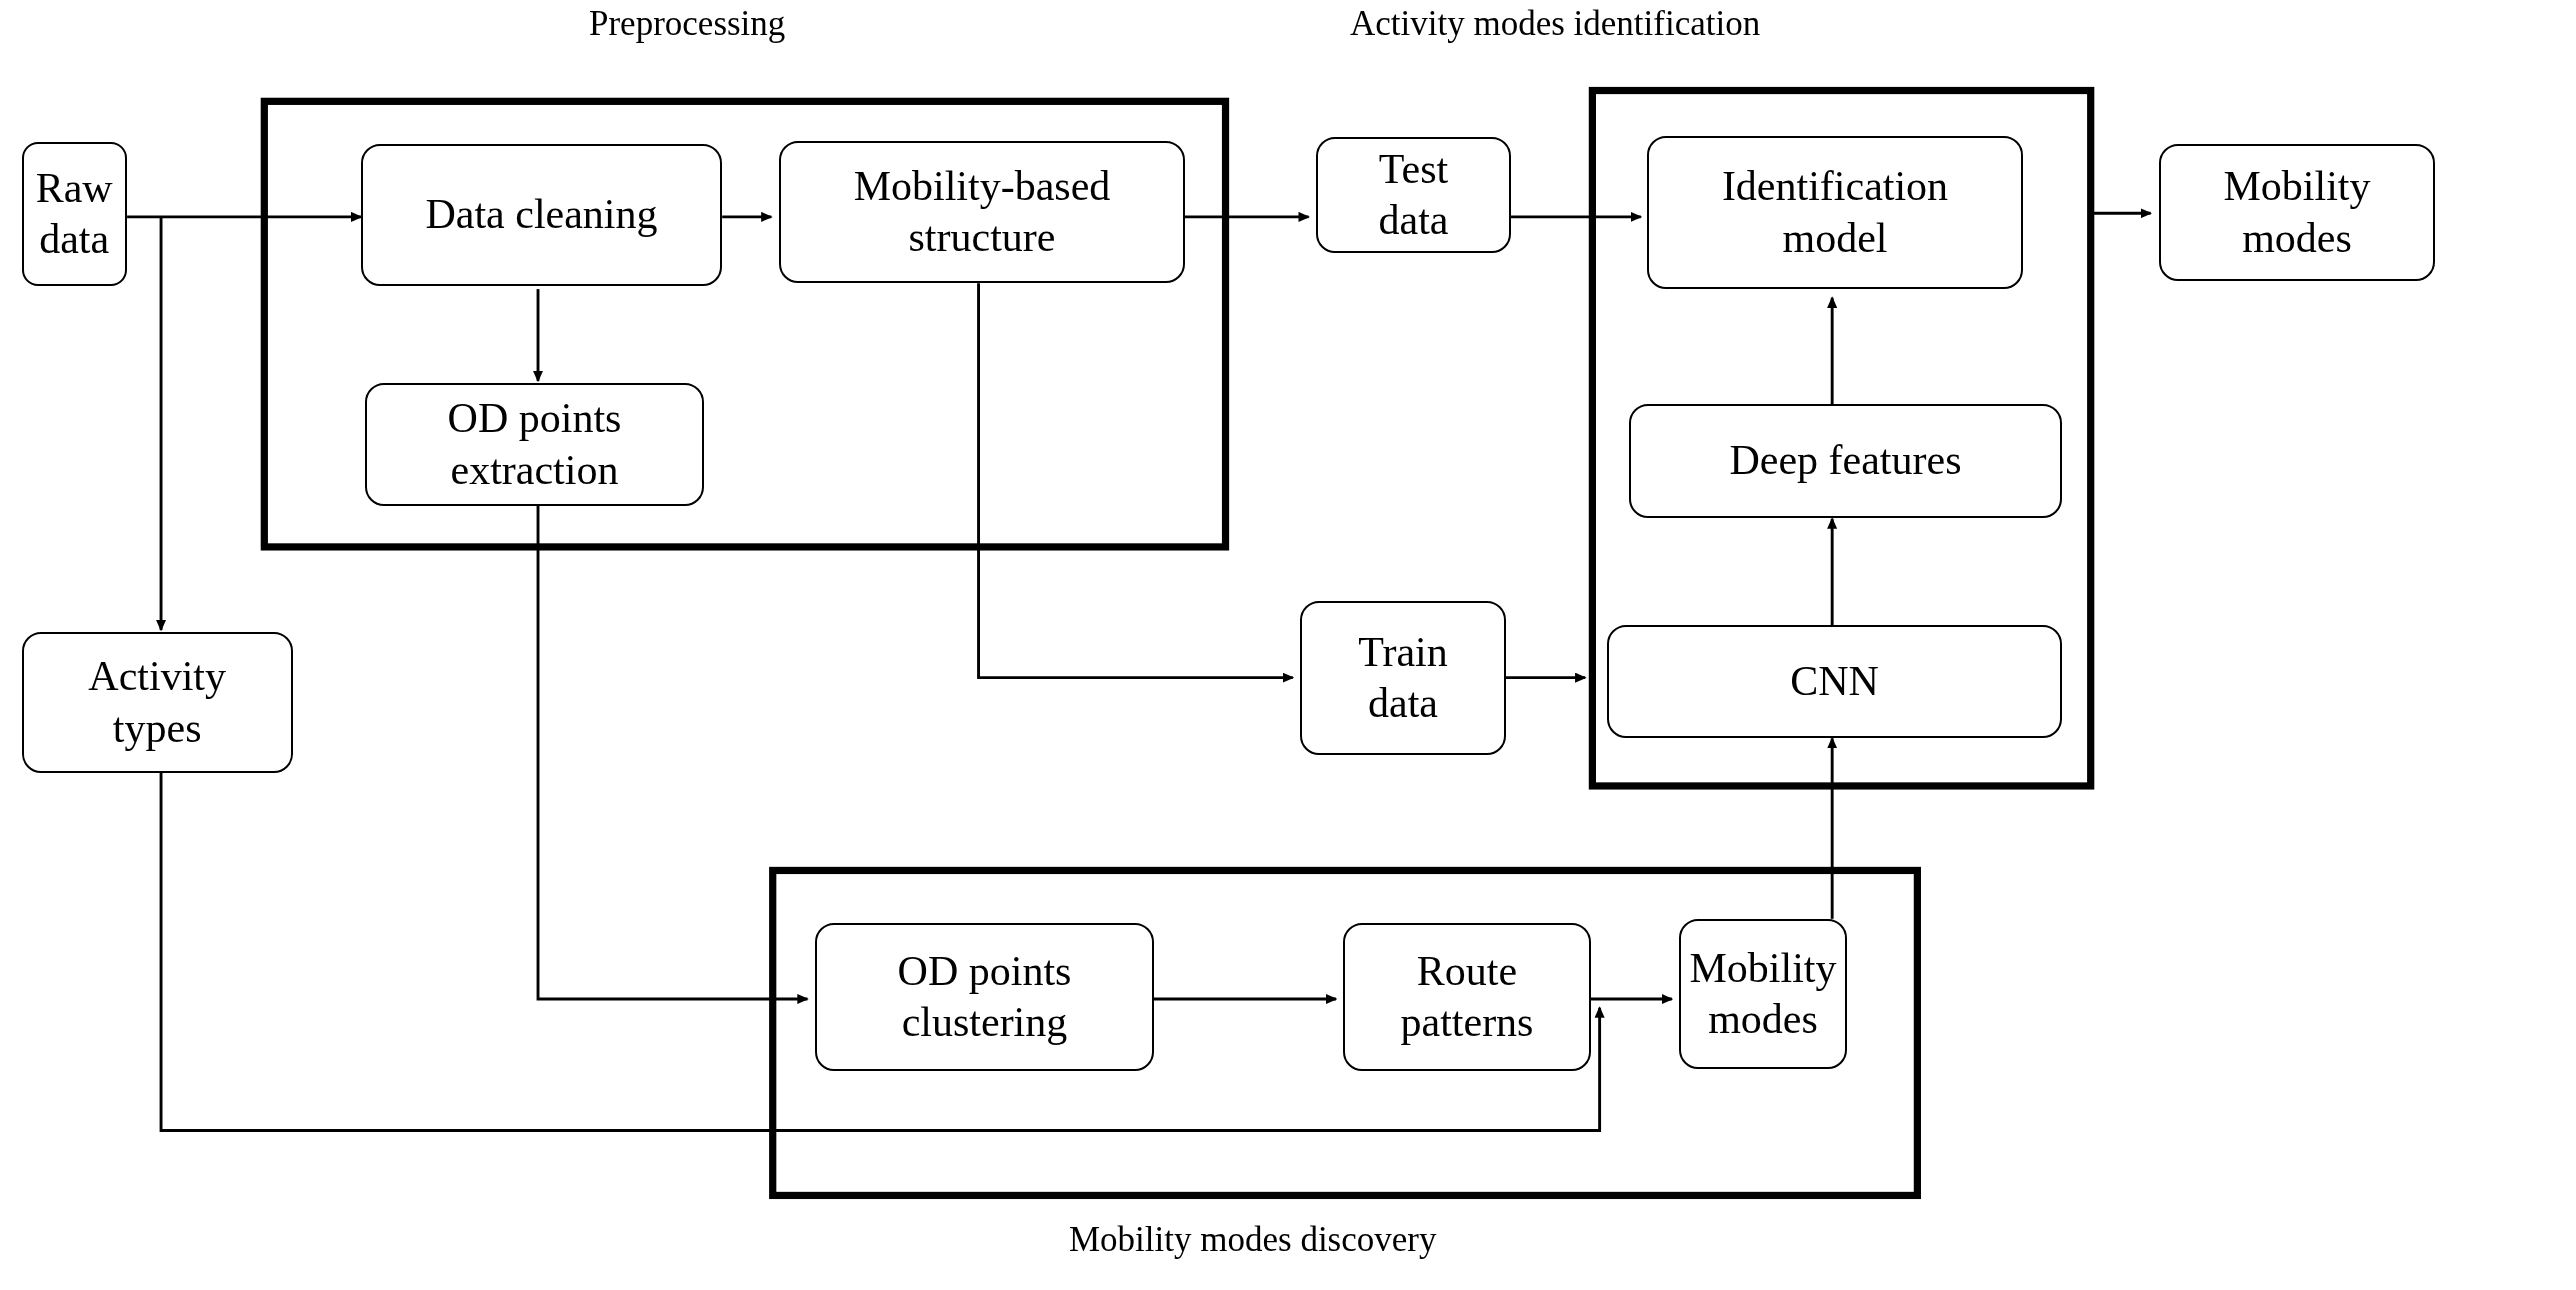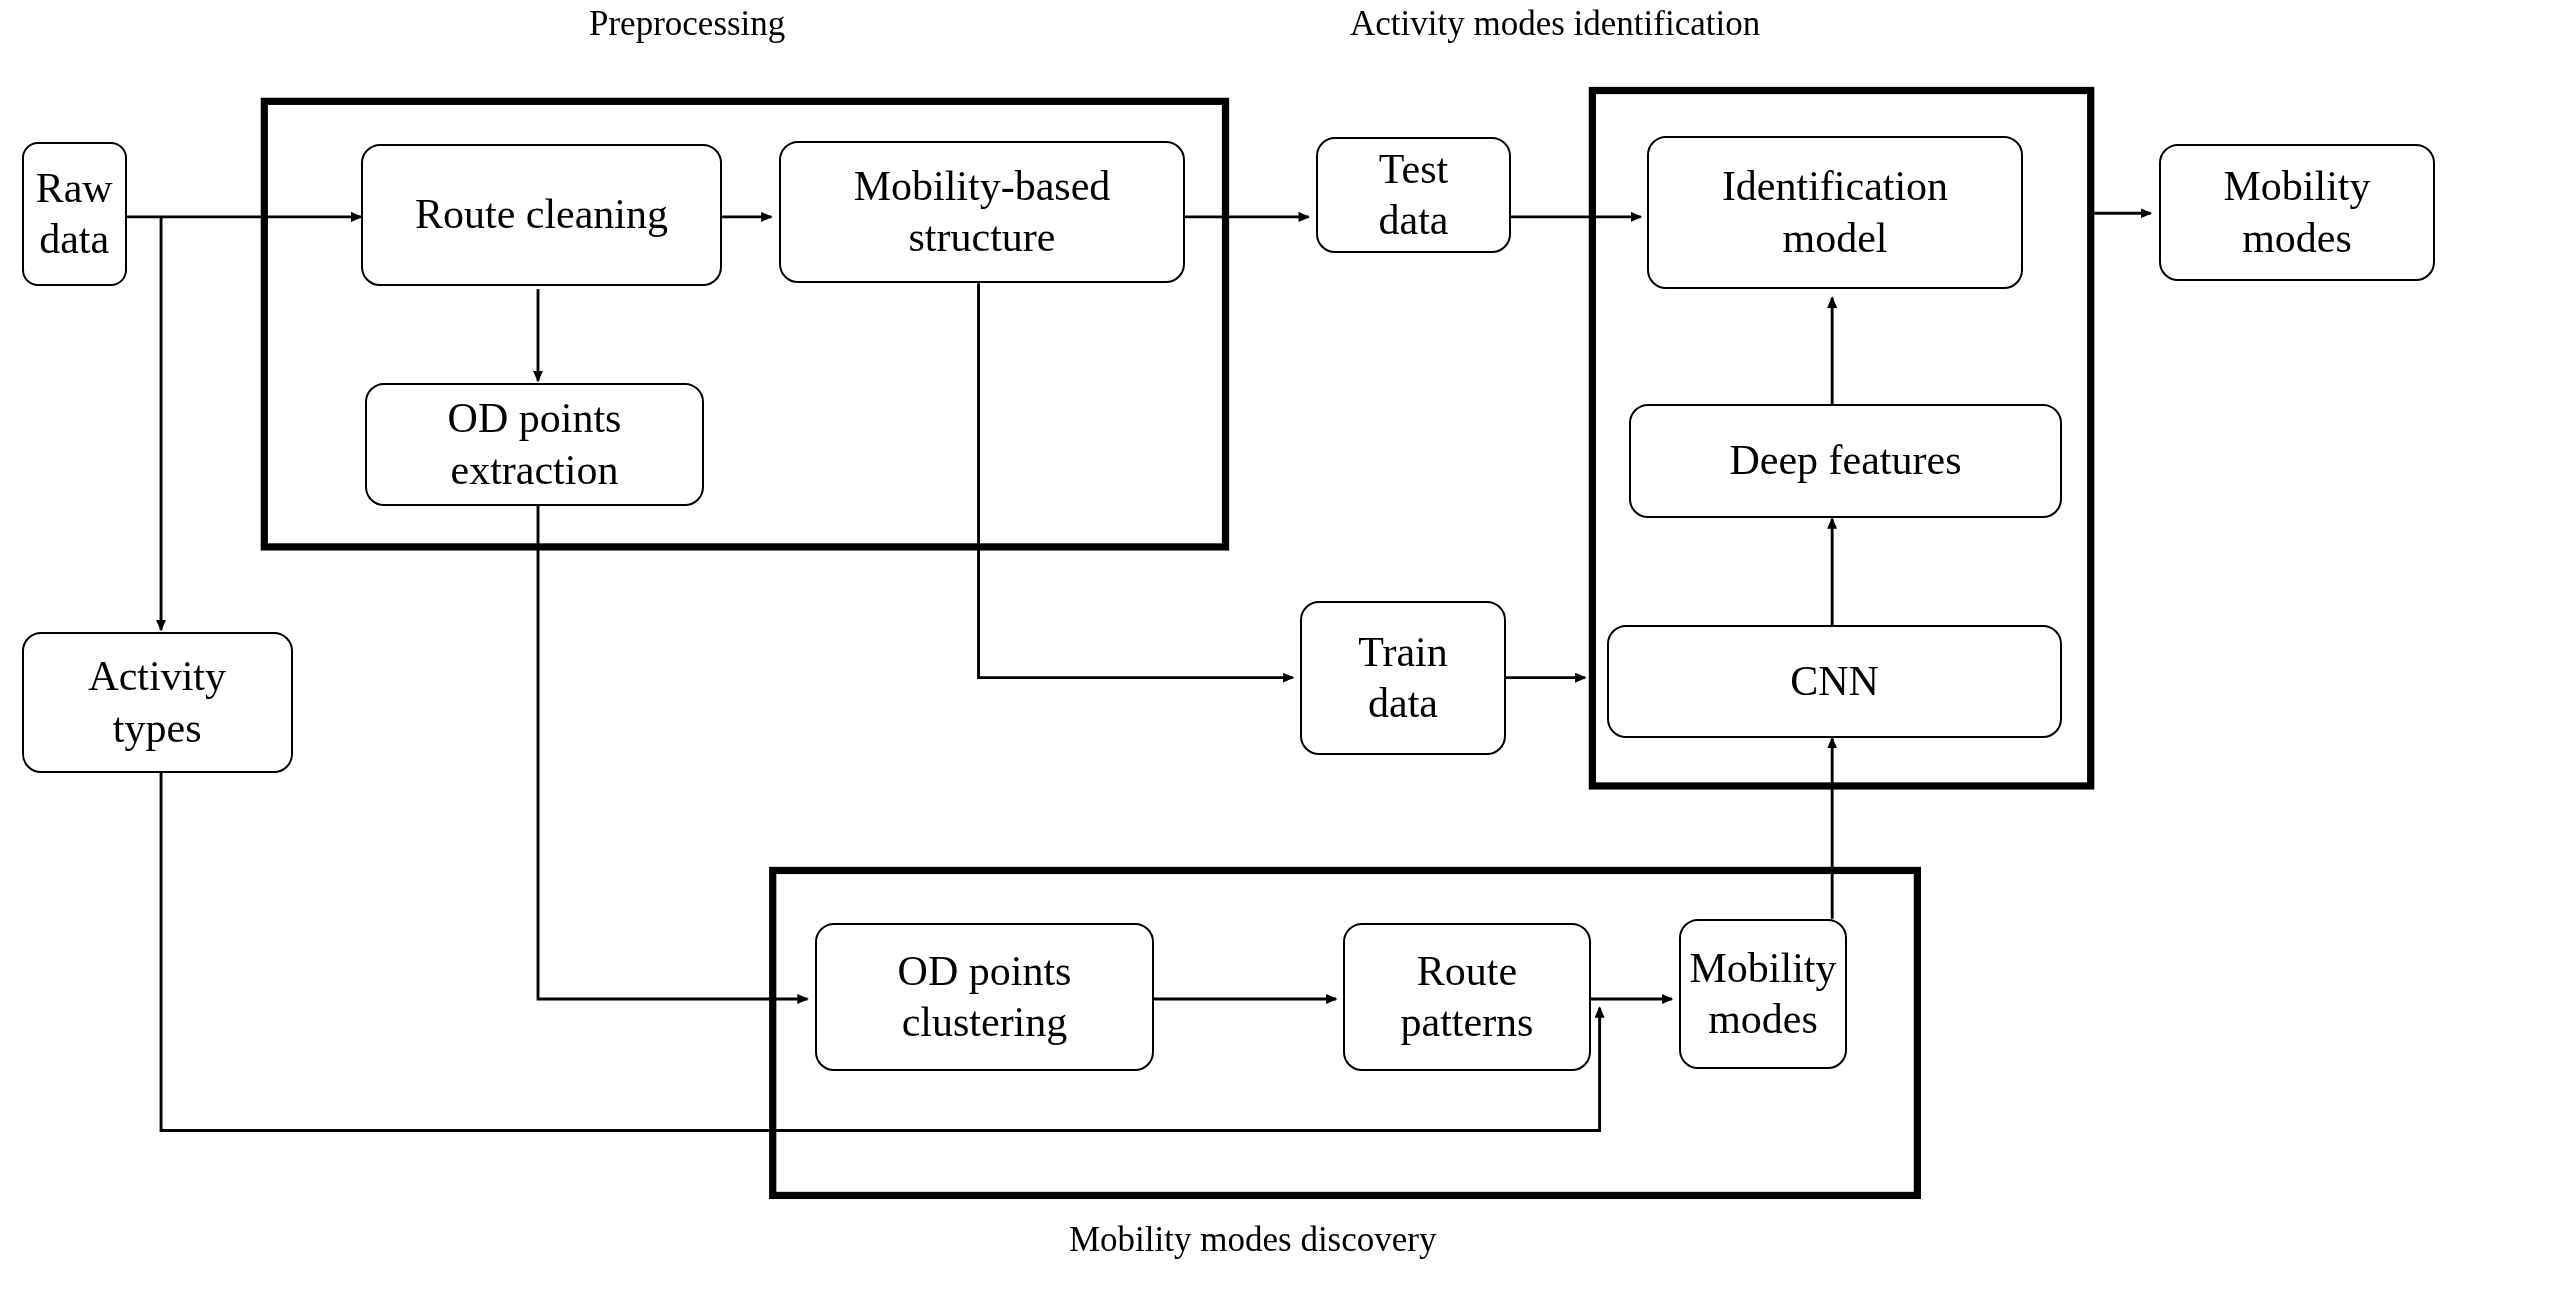--- a/index.html
+++ b/index.html
@@ -69,21 +69,21 @@
   <div class="grouplabel" style="left:589px;top:3.6px;width:332px;">Preprocessing</div>
   <div class="grouplabel" style="left:1350px;top:3.6px;width:643px;">Activity modes identification</div>
   <div class="grouplabel" style="left:1069px;top:1220px;width:412px;">Mobility modes discovery</div>
 
   <div class="node" style="left:21.7px;top:142px;width:105px;height:144px;border-radius:16px;">
     <span class="nodetext">Raw
 data</span>
   </div>
 
   <div class="node" style="left:361px;top:144px;width:361px;height:142px;">
-    <span class="nodetext">Route cleaning</span>
+    <span class="nodetext">Data cleaning</span>
   </div>
 
   <div class="node" style="left:779px;top:141px;width:406px;height:142px;">
     <span class="nodetext">Mobility-based
 structure</span>
   </div>
 
   <div class="node" style="left:365px;top:383px;width:339px;height:123px;">
     <span class="nodetext">OD points
 extraction</span>

